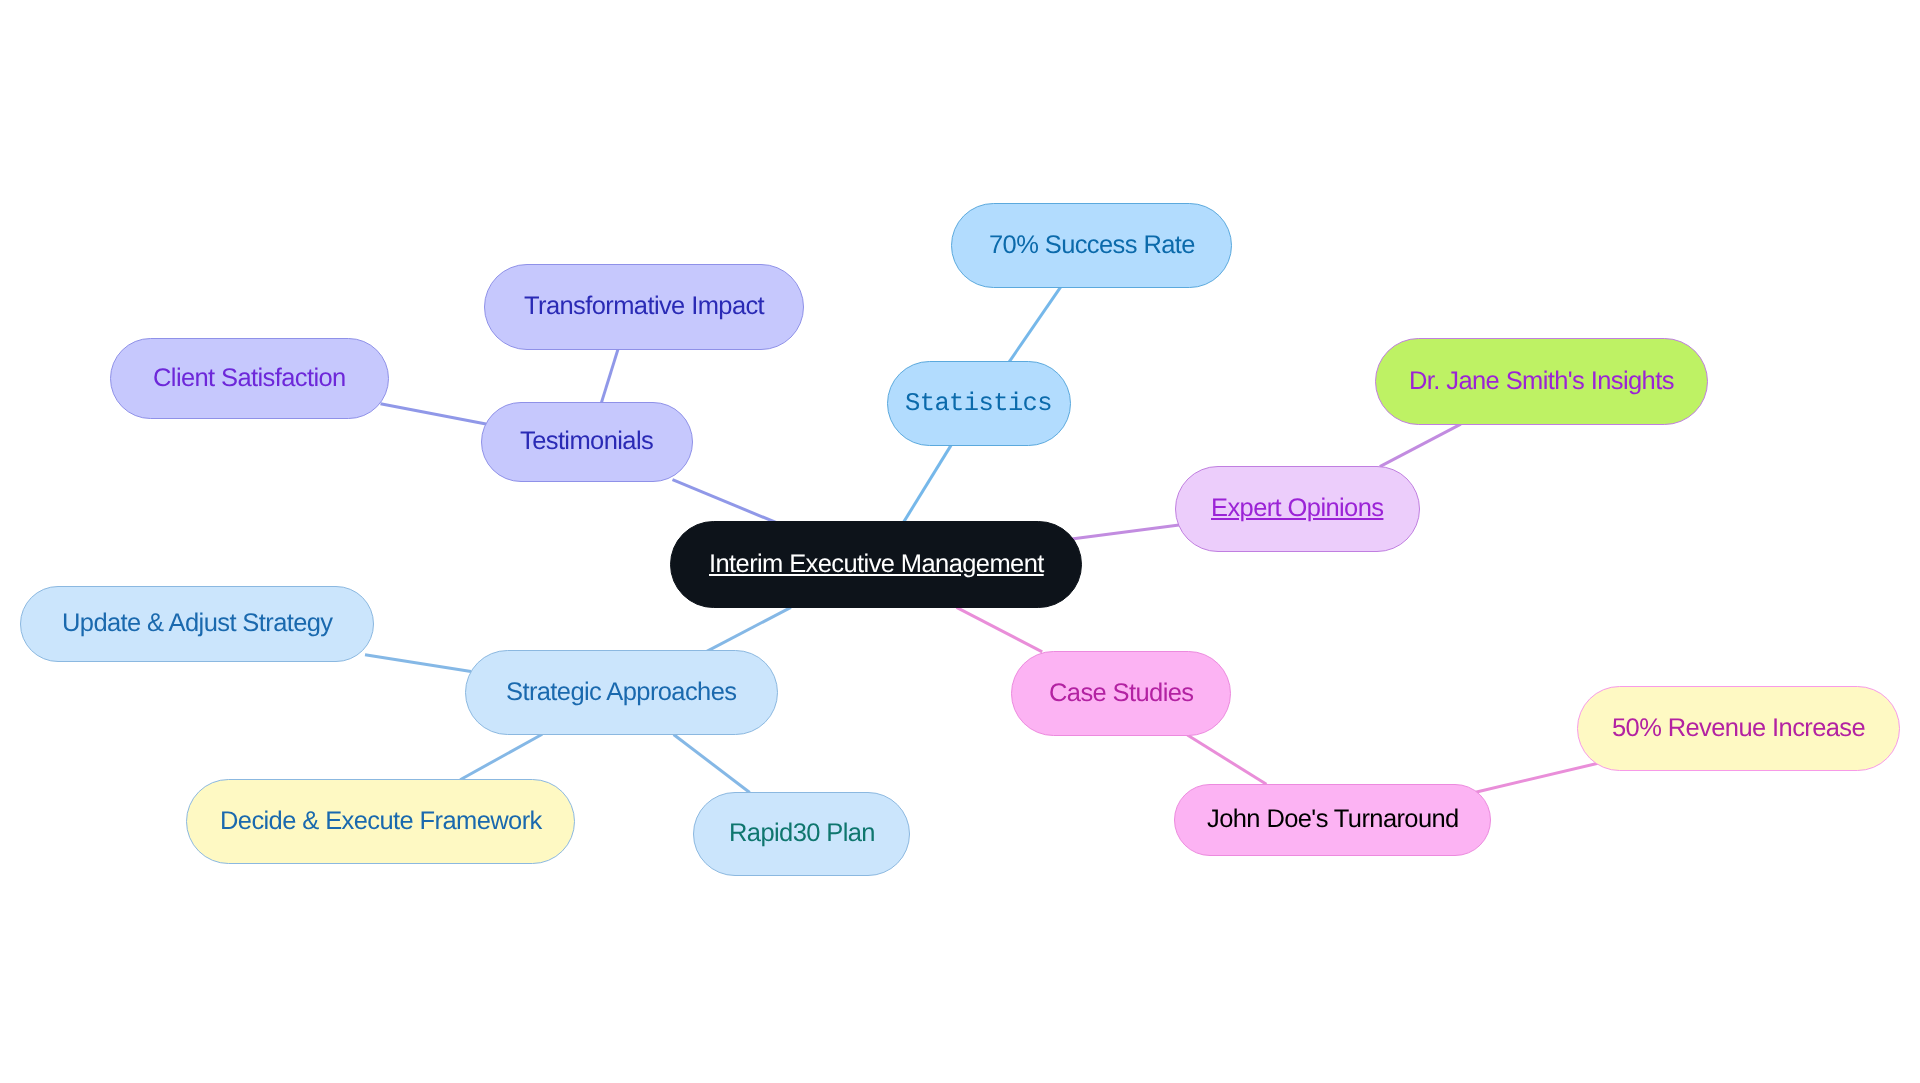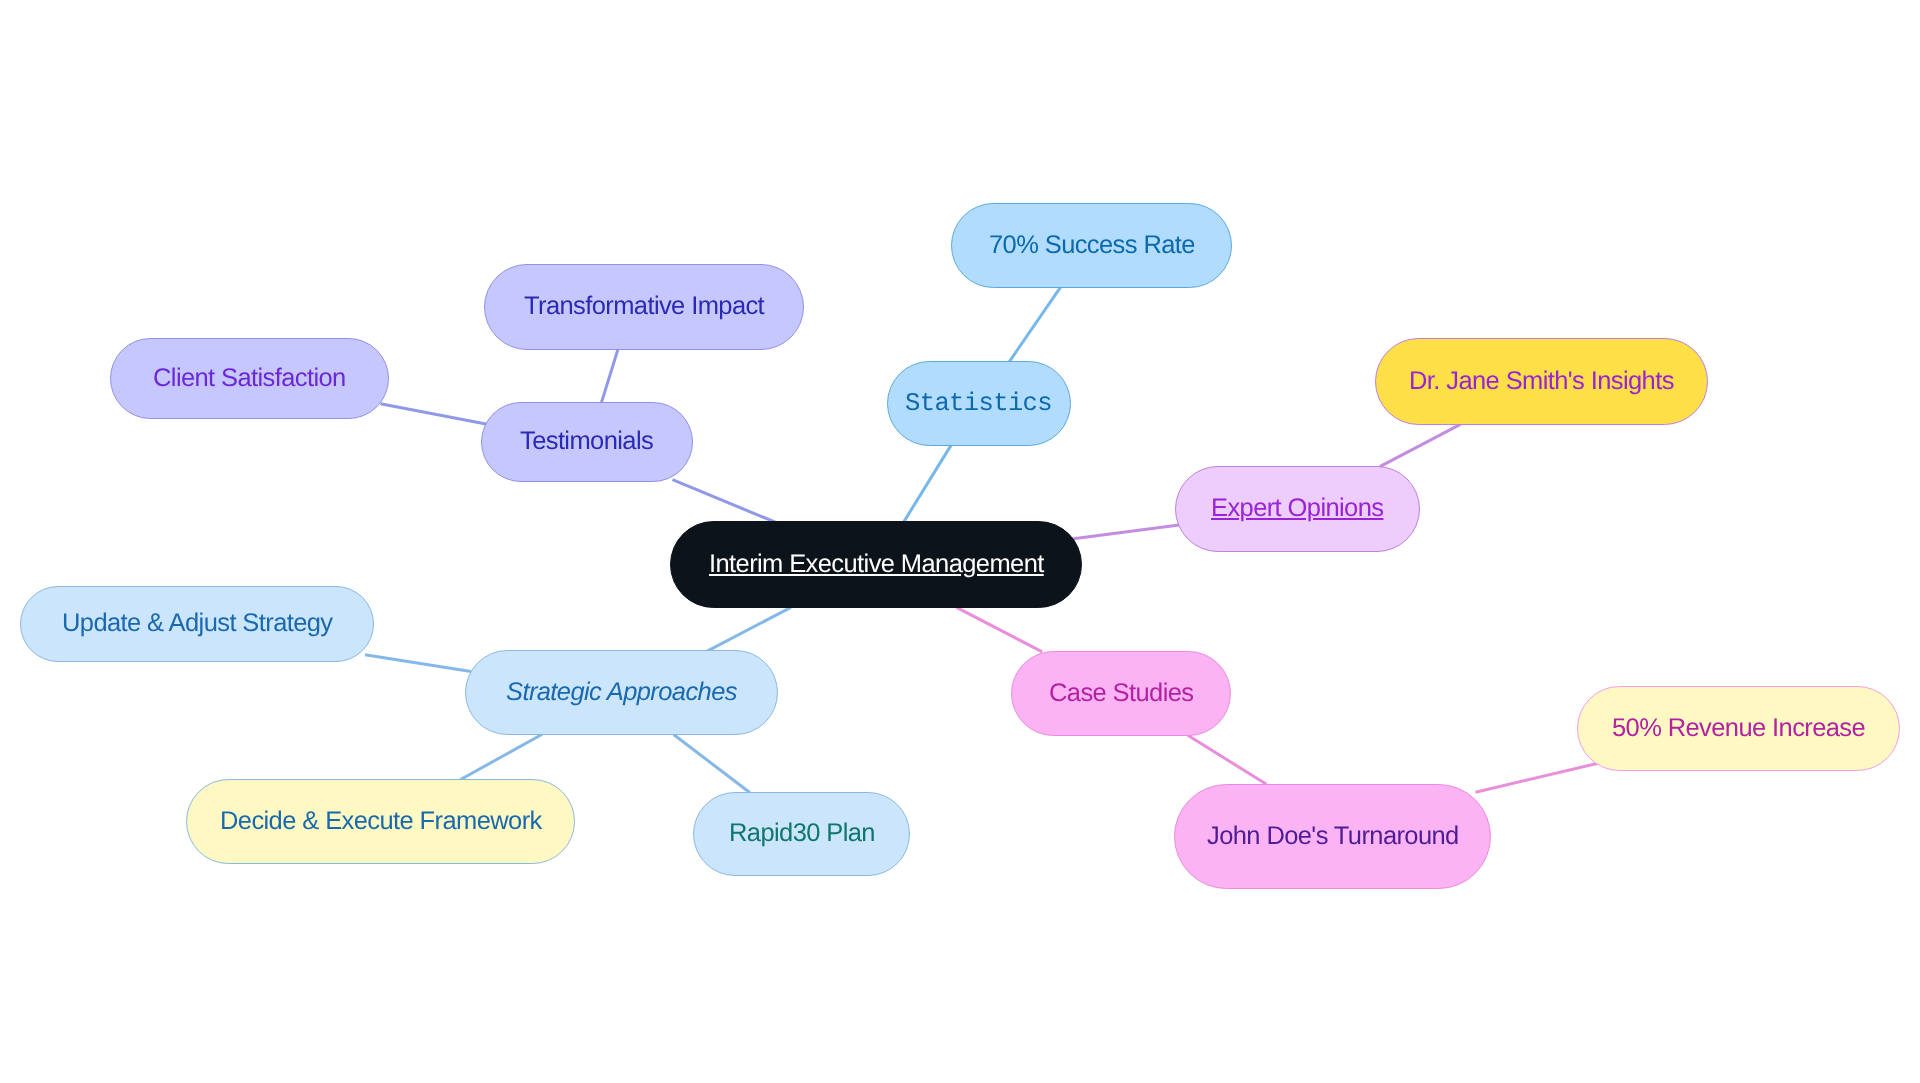--- a/index.html
+++ b/index.html
@@ -54,45 +54,45 @@
   </div>
 
   <div class="node" style="left:951px;top:203px;width:281px;height:85px;background:#b2dcfe;border-color:#5ba9dd;color:#0b6aab;">
     <span class="lbl">70% Success Rate</span>
   </div>
 
   <div class="node" style="left:887px;top:361px;width:184px;height:85px;background:#b2dcfe;border-color:#5ba9dd;color:#0b6aab;font-family:Liberation Mono, monospace;">
     <span class="lbl">Statistics</span>
   </div>
 
-  <div class="node" style="left:1375px;top:338px;width:333px;height:87px;background:#fde047;border-color:#c07fe0;color:#9b23d6;">
+  <div class="node" style="left:1375px;top:338px;width:333px;height:87px;background:#bef264;border-color:#c07fe0;color:#9b23d6;">
     <span class="lbl">Dr. Jane Smith's Insights</span>
   </div>
 
   <div class="node" style="left:1175px;top:466px;width:245px;height:86px;background:#eccdfb;border-color:#c07fe0;color:#9b23d6;text-decoration:underline;">
     <span class="lbl">Expert Opinions</span>
   </div>
 
   <div class="node" style="left:1011px;top:651px;width:220px;height:85px;background:#fcb3f3;border-color:#ec8ade;color:#b322a2;">
     <span class="lbl">Case Studies</span>
   </div>
 
   <div class="node" style="left:1577px;top:686px;width:323px;height:85px;background:#fef9c3;border-color:#f79ae8;color:#b322a2;">
     <span class="lbl">50% Revenue Increase</span>
   </div>
 
-  <div class="node" style="left:1174px;top:784px;width:317px;height:105px;background:#fcb3f3;border-color:#ec8ade;color:#4c1d95;align-items:center;">
+  <div class="node" style="left:1174px;top:784px;width:317px;height:72px;background:#fcb3f3;border-color:#ec8ade;color:#000000;align-items:center;">
     <span class="lbl">John Doe's Turnaround</span>
   </div>
 
   <div class="node" style="left:20px;top:586px;width:354px;height:76px;background:#cbe5fc;border-color:#8bb8e0;color:#1a69ae;">
     <span class="lbl">Update &amp; Adjust Strategy</span>
   </div>
 
-  <div class="node" style="left:465px;top:650px;width:313px;height:85px;background:#cbe5fc;border-color:#8bb8e0;color:#1a69ae;font-style:italic;">
+  <div class="node" style="left:465px;top:650px;width:313px;height:85px;background:#cbe5fc;border-color:#8bb8e0;color:#1a69ae;">
     <span class="lbl">Strategic Approaches</span>
   </div>
 
   <div class="node" style="left:186px;top:779px;width:389px;height:85px;background:#fef9c3;border-color:#8bb8e0;color:#1a69ae;">
     <span class="lbl">Decide &amp; Execute Framework</span>
   </div>
 
   <div class="node" style="left:693px;top:792px;width:217px;height:84px;background:#cbe5fc;border-color:#8bb8e0;color:#0f766e;">
     <span class="lbl">Rapid30 Plan</span>
   </div>

